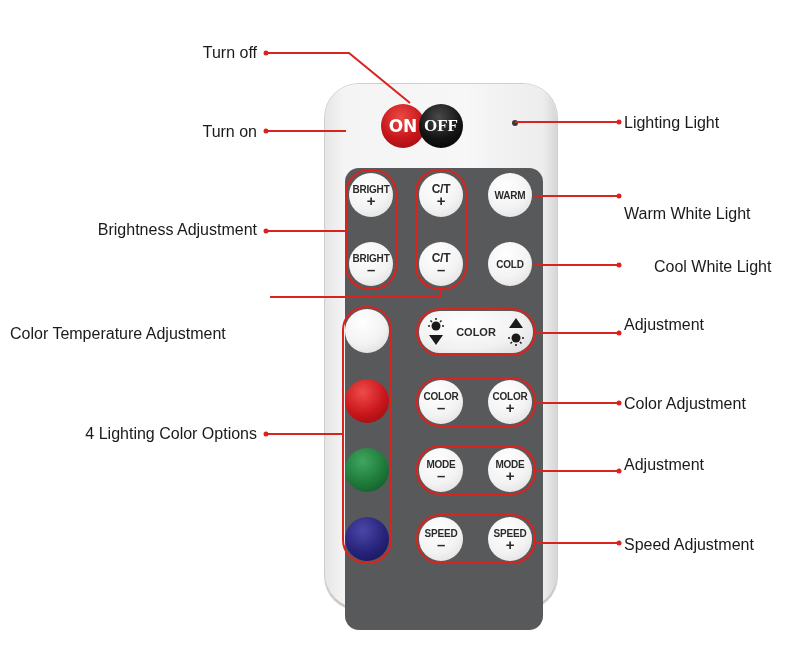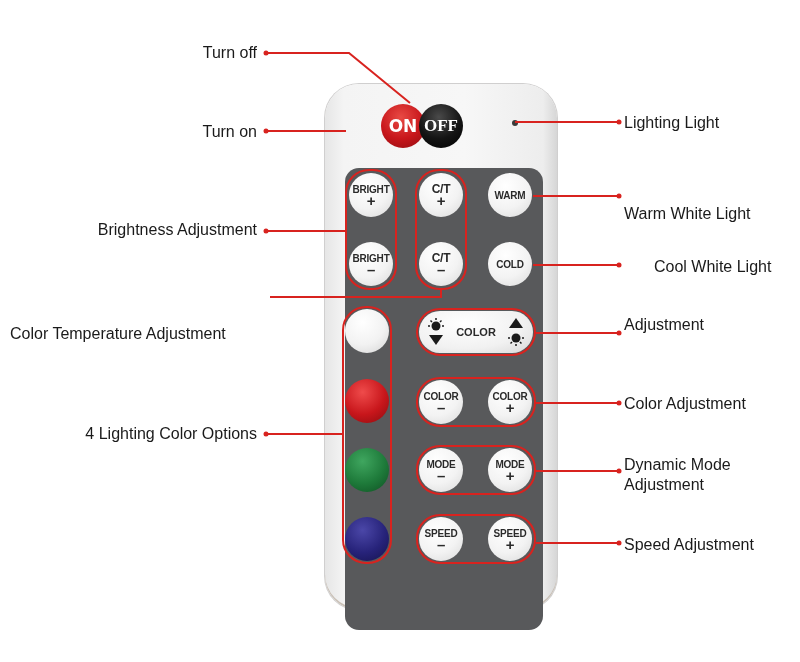--- a/index.html
+++ b/index.html
@@ -51,21 +51,20 @@
 <div class="label right" style="right:543px; top:424px;">4 Lighting Color Options</div>
 
 <div class="label" style="left:624px; top:113px;">Lighting Light</div>
 <div class="label" style="left:624px; top:184px;margin-top:20px;">Warm White Light</div>
 <div class="label" style="left:654px; top:257px;">Cool White Light</div>
 <div class="label" style="left:624px; top:315px;">
   <div>Adjustment</div>
 </div>
 <div class="label" style="left:624px; top:394px;">Color Adjustment</div>
 <div class="label" style="left:624px; top:455px;">
-  <div>Dynamic Mode</div>
   <div>Adjustment</div>
 </div>
 <div class="label" style="left:624px; top:535px;">Speed Adjustment</div>
 
 <div class="remote">
   <div class="btn power on" style="left:21px; top:20px;margin-left:35px;">ON</div>
   <div class="btn power off" style="left:94px; top:20px;">OFF</div>
   <div class="led"></div>
 
   <div class="panel"></div>

